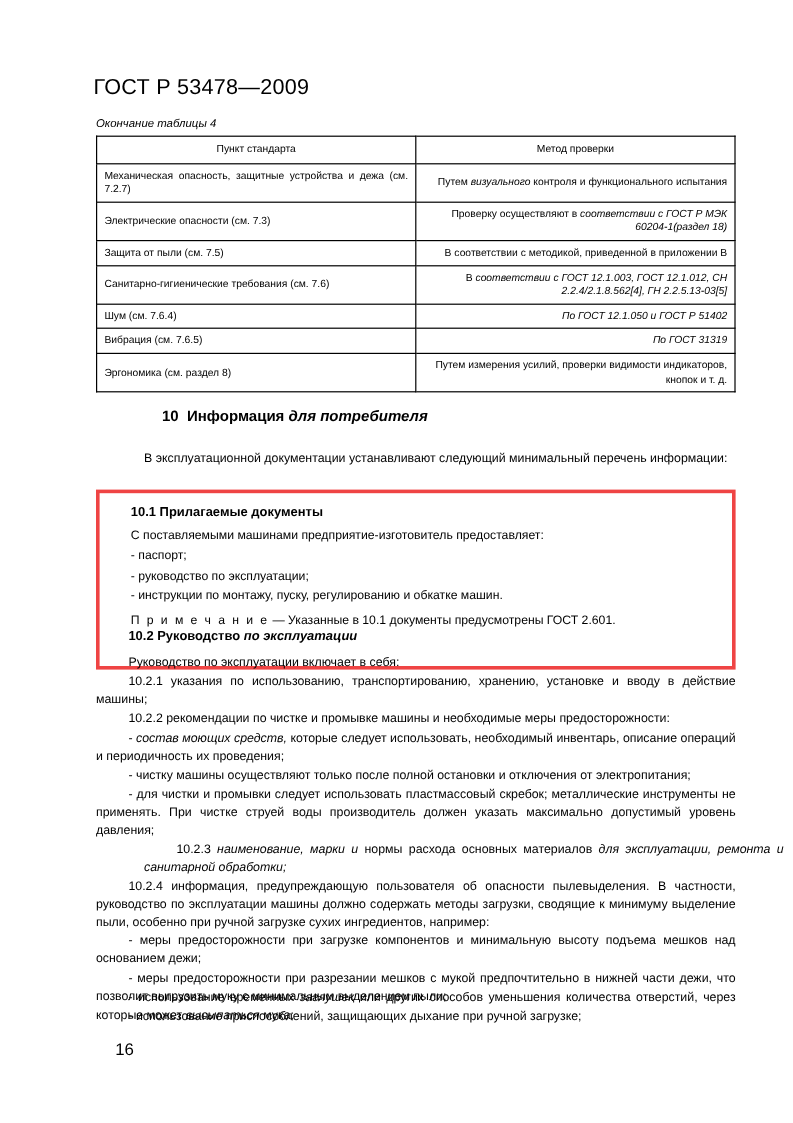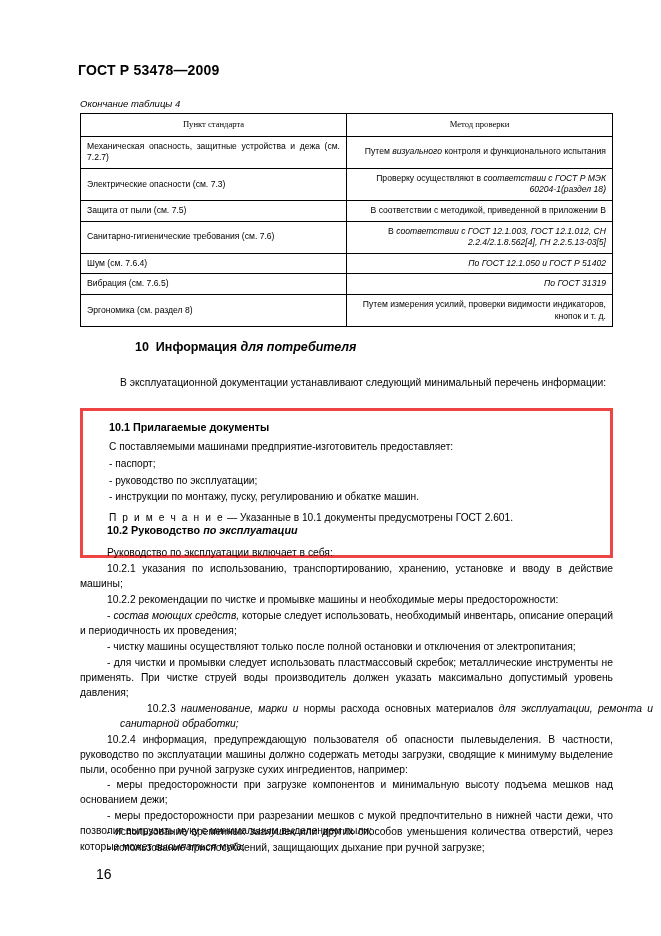--- a/index.html
+++ b/index.html
@@ -19,22 +19,22 @@
     position: relative;
     width: 661px;
     height: 936px;
     box-sizing: border-box;
     padding: 0;
   }
   .doc-header {
     position: absolute;
     top: 62px;
     left: 78px;
-    font-size: 14px;
-    font-weight: bold;
+    font-size: 18px;
+    font-weight: normal;
     letter-spacing: 0.2px;
     text-align: right;
   }
   .table-caption {
     position: absolute;
     top: 98px;
     left: 80px;
     font-size: 9.5px;
     font-style: italic;
   }
@@ -50,21 +50,20 @@
   table.std-table td, table.std-table th {
     border: 1px solid #000;
     padding: 4px 6px;
     vertical-align: middle;
     font-weight: normal;
     line-height: 1.35;
   }
   table.std-table th {
     text-align: center;
     padding: 5px 4px;
-    font-family: Liberation Serif, serif;
   }
   td.col-left {
     width: 192px;
     text-align: justify;
     text-align-last: left;
   }
   td.col-right {
     text-align: right;
   }
   .it { font-style: italic; }

